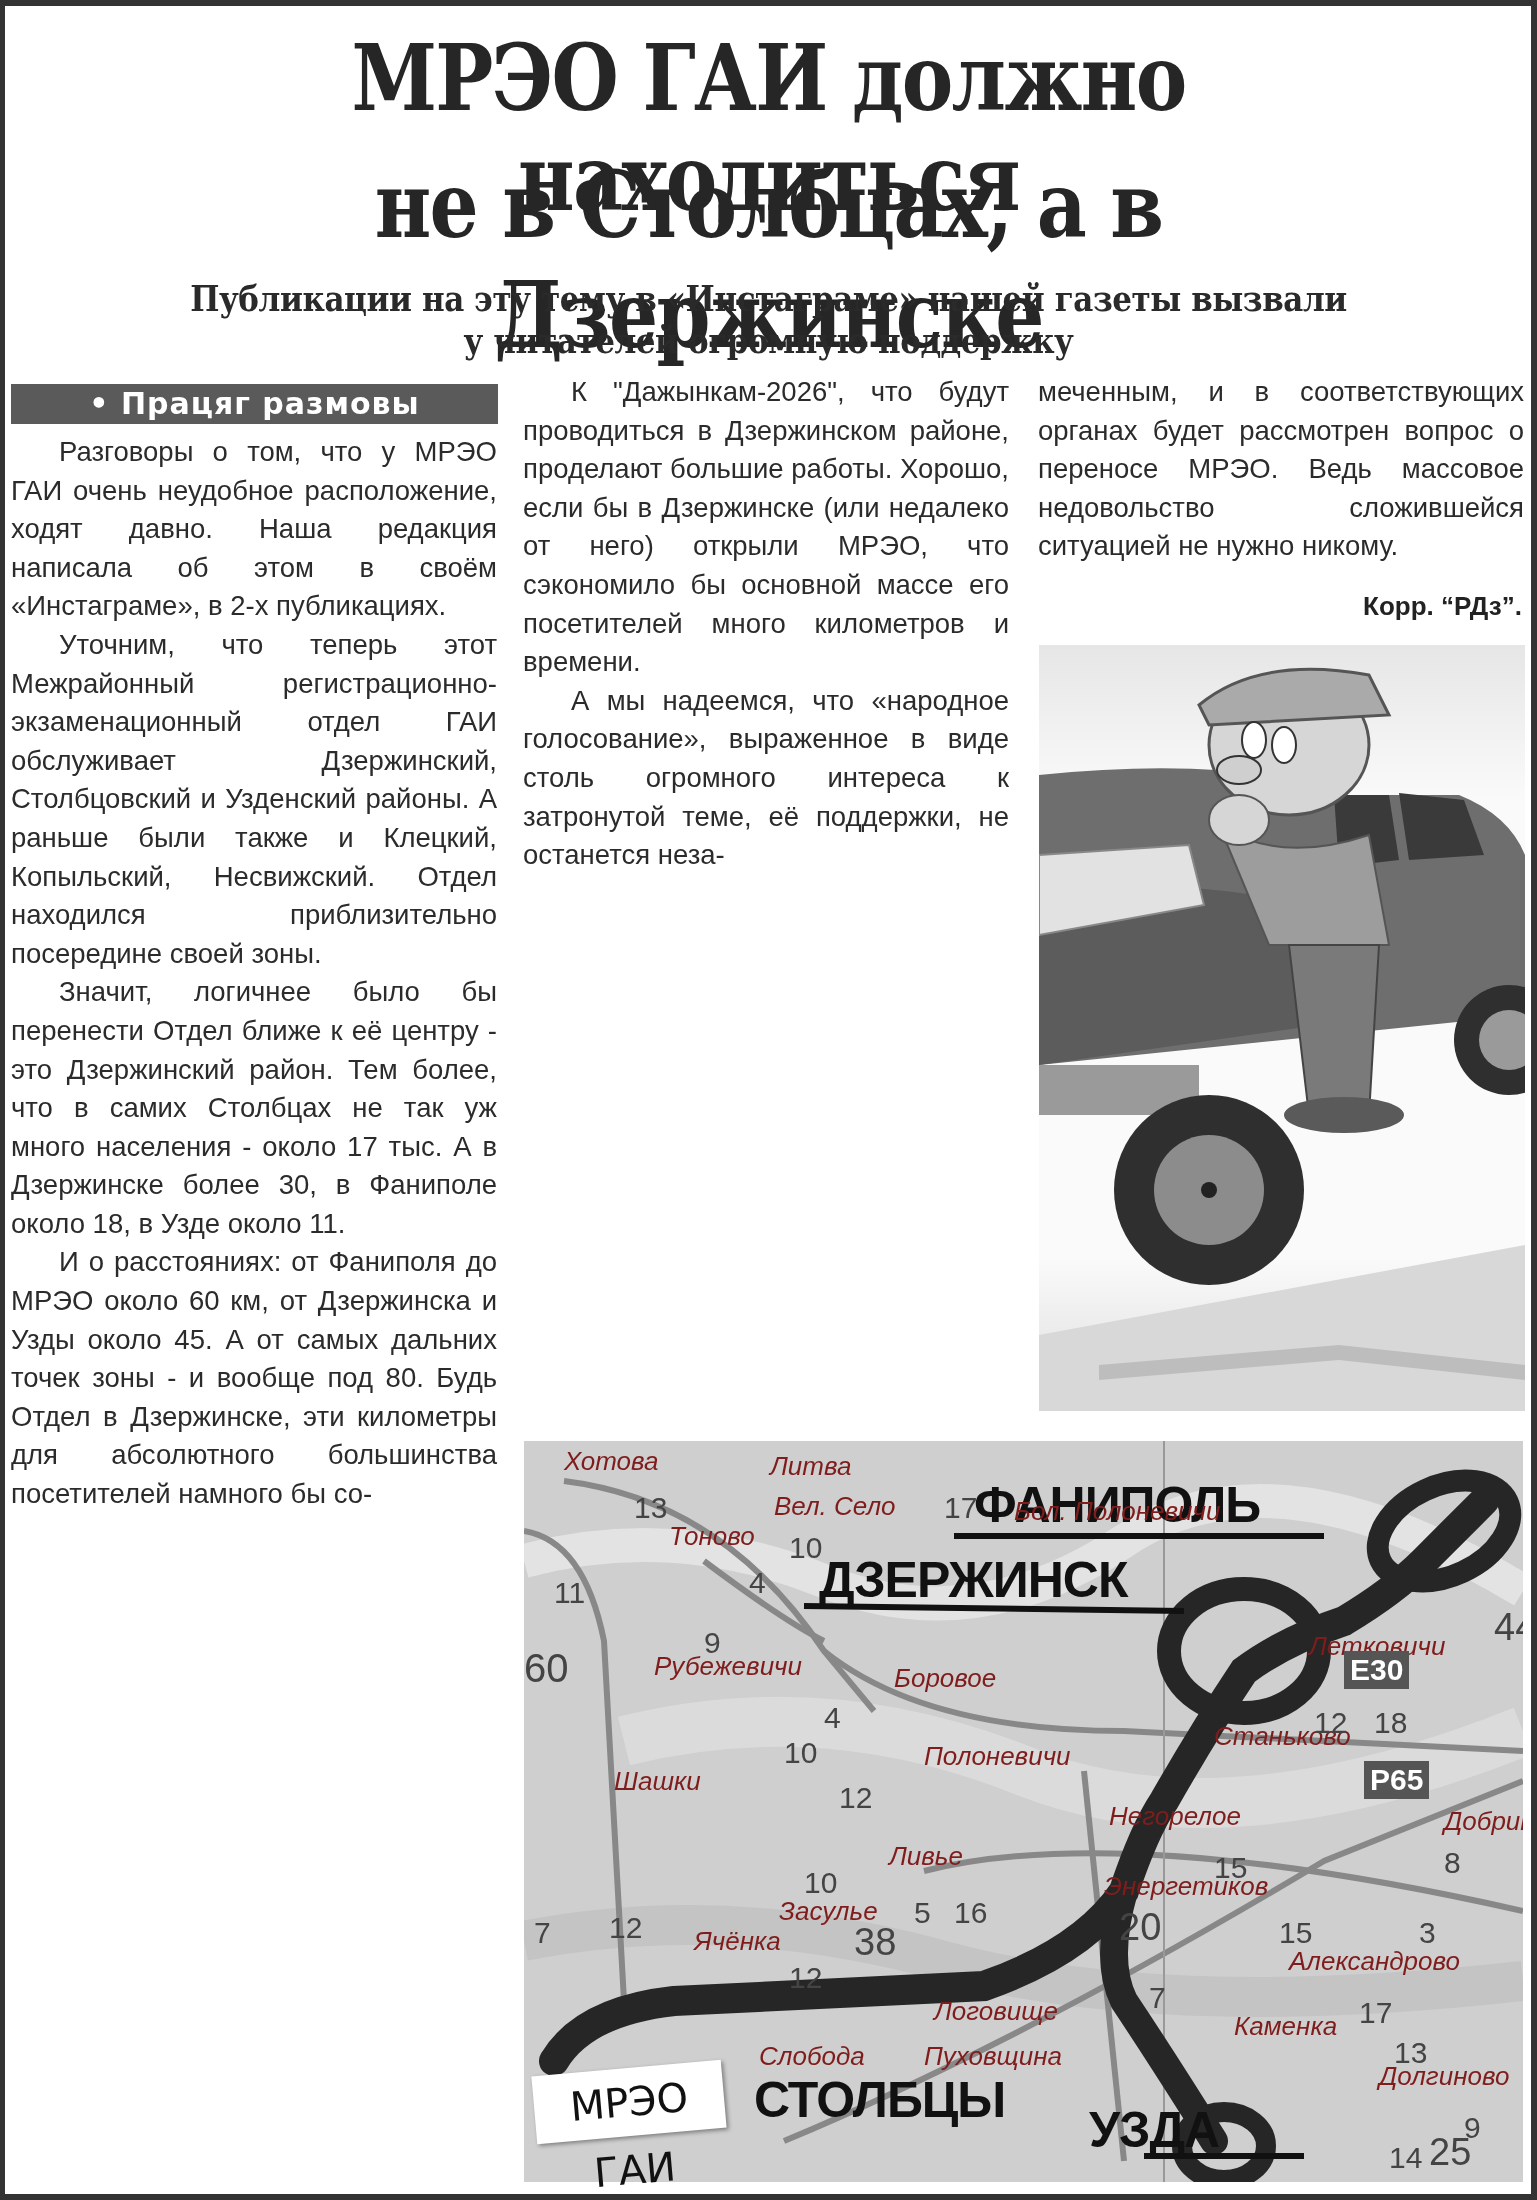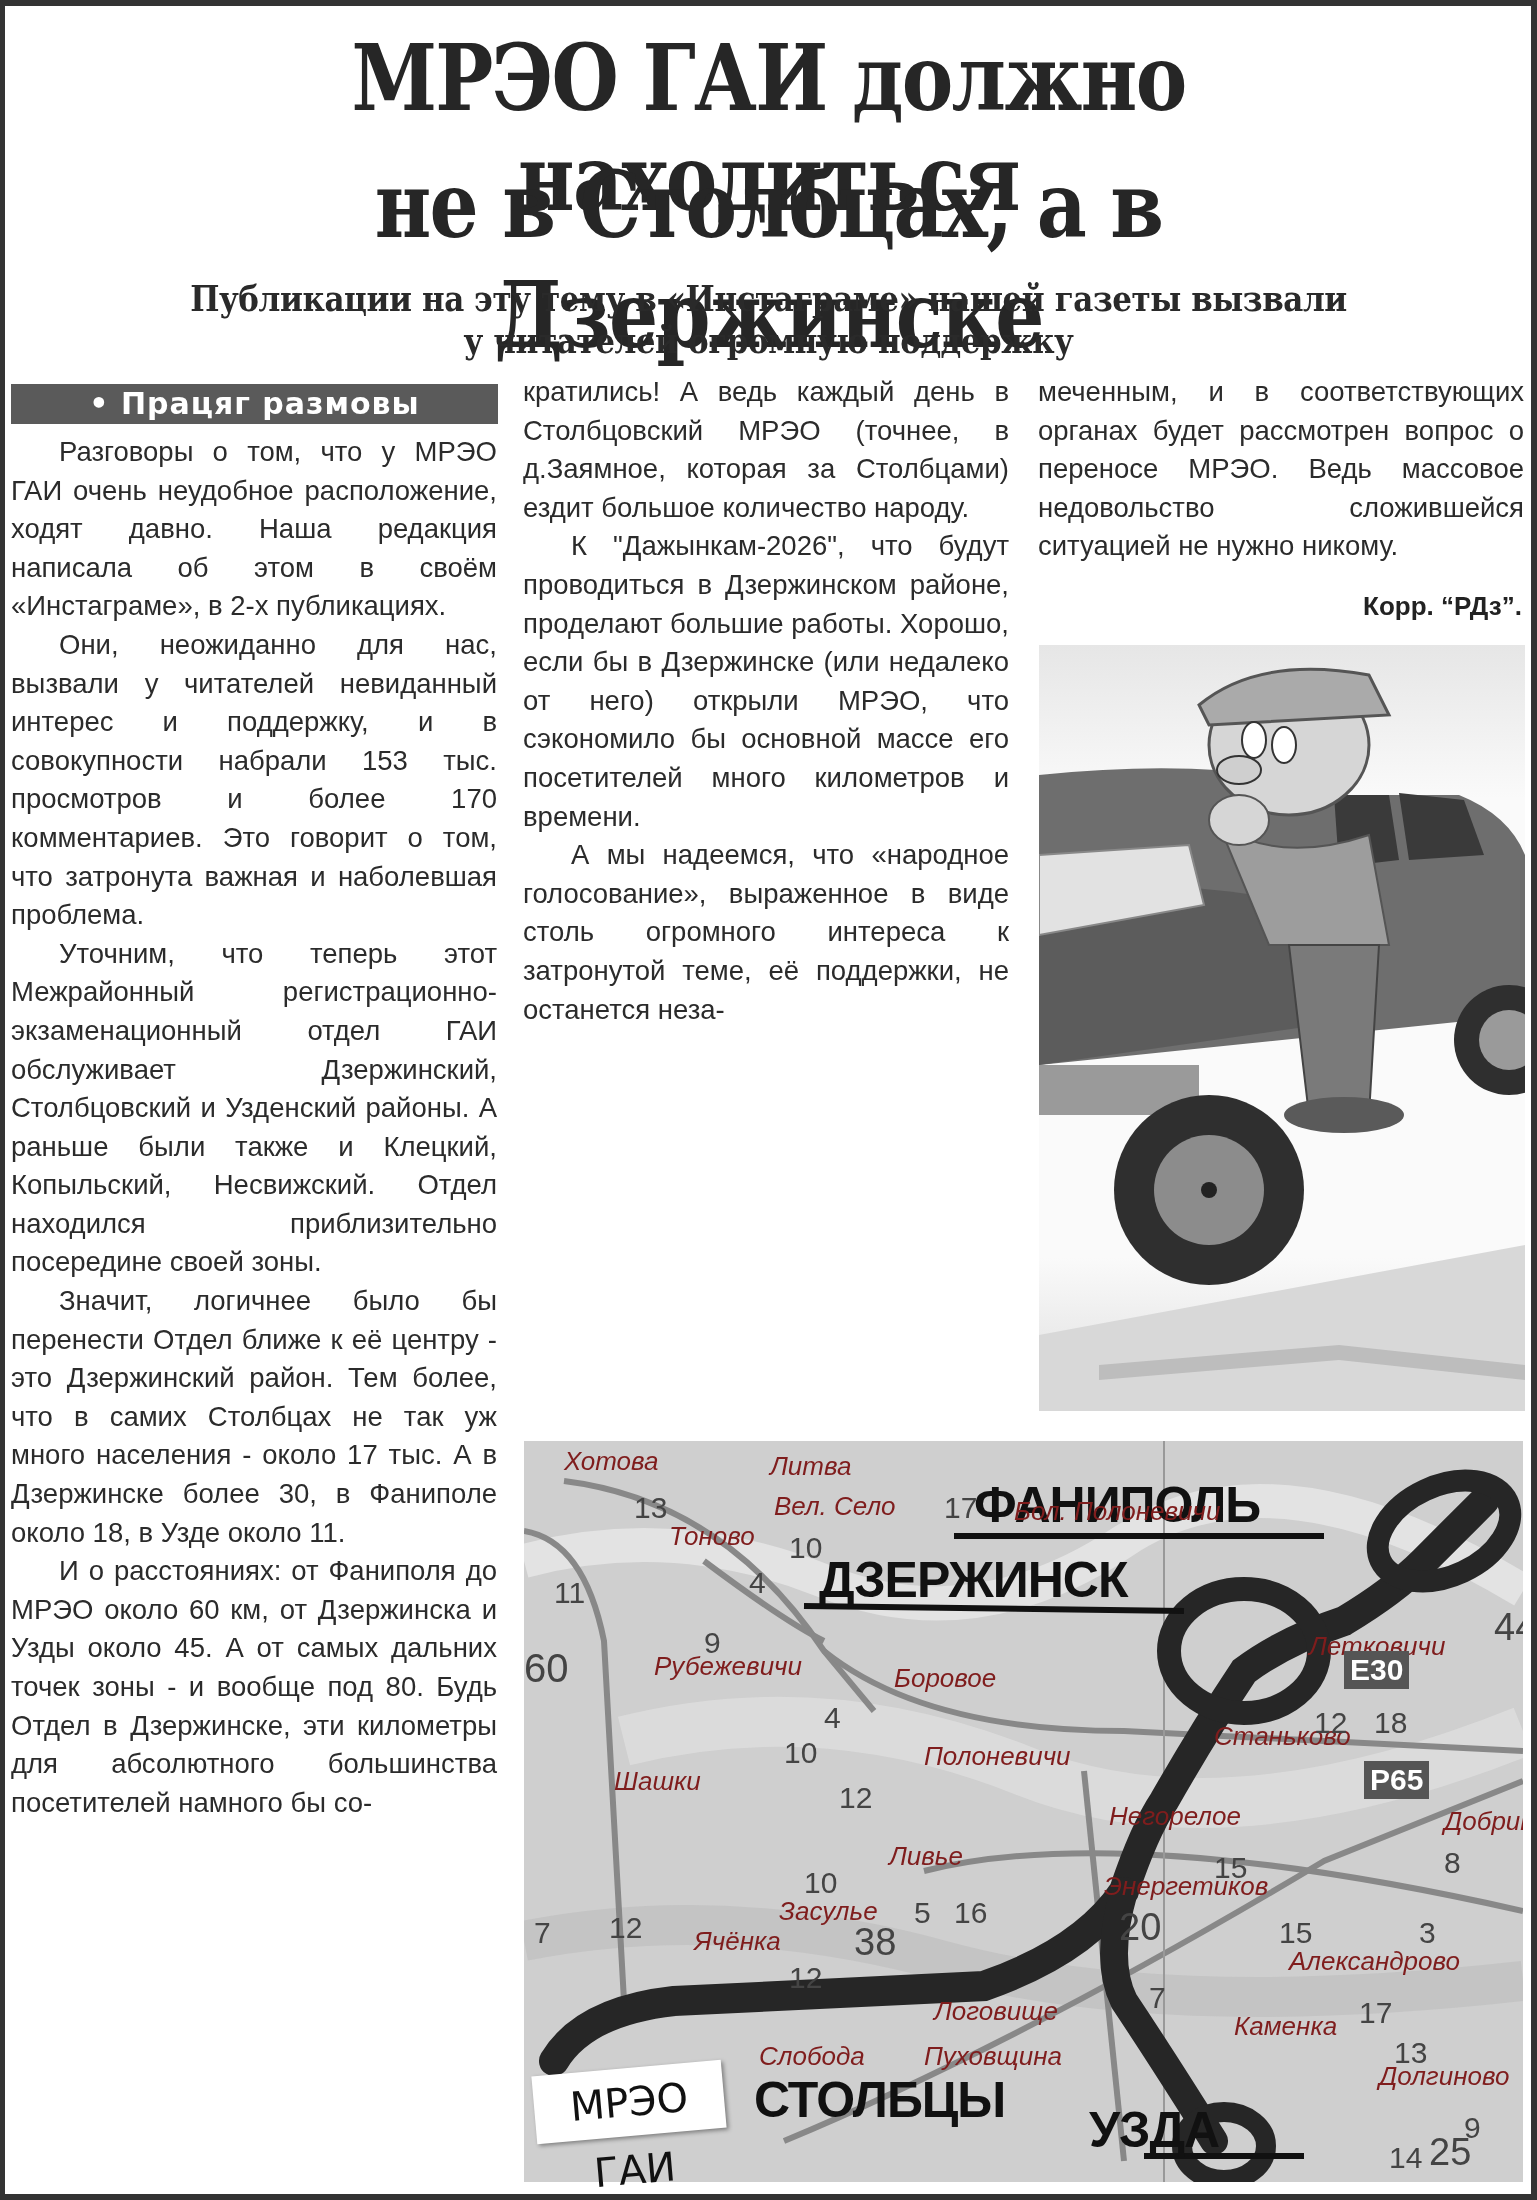--- a/index.html
+++ b/index.html
@@ -34,28 +34,26 @@
 
 <div class="headline h1">МРЭО ГАИ должно находиться</div>
 <div class="headline h2">не в Столбцах, а в Дзержинске</div>
 <div class="sub sub1">Публикации на эту тему в «Инстаграме» нашей газеты вызвали</div>
 <div class="sub sub2">у читателей огромную поддержку</div>
 
 <div class="rubric">• Працяг размовы</div>
 
 <div class="col col1">
   <p>Разговоры о том, что у МРЭО ГАИ очень неудобное расположение, ходят давно. Наша редакция написала об этом в своём «Инстаграме», в 2-х публикациях.</p>
-  <p>Они, неожиданно для нас, вызвали у читателей невиданный интерес и поддержку, и в совокупности набрали 153 тыс. просмотров и более 170 комментариев. Это говорит о том, что затронута важная и наболевшая проблема.</p>
   <p>Уточним, что теперь этот Межрайонный регистрационно-экзаменационный отдел ГАИ обслуживает Дзержинский, Столбцовский и Узденский районы. А раньше были также и Клецкий, Копыльский, Несвижский. Отдел находился приблизительно посередине своей зоны.</p>
   <p>Значит, логичнее было бы перенести Отдел ближе к её центру - это Дзержинский район. Тем более, что в самих Столбцах не так уж много населения - около 17 тыс. А в Дзержинске более 30, в Фаниполе около 18, в Узде около 11.</p>
   <p>И о расстояниях: от Фаниполя до МРЭО около 60 км, от Дзержинска и Узды около 45. А от самых дальних точек зоны - и вообще под 80. Будь Отдел в Дзержинске, эти километры для абсолютного большинства посетителей намного бы со-</p>
 </div>
 
 <div class="col col2">
-  <p class="cont">кратились! А ведь каждый день в Столбцовский МРЭО (точнее, в д.Заямное, которая за Столбцами) ездит большое количество народу.</p>
   <p>К "Дажынкам-2026", что будут проводиться в Дзержинском районе, проделают большие работы. Хорошо, если бы в Дзержинске (или недалеко от него) открыли МРЭО, что сэкономило бы основной массе его посетителей много километров и времени.</p>
   <p>А мы надеемся, что «народное голосование», выраженное в виде столь огромного интереса к затронутой теме, её поддержки, не останется неза-</p>
 </div>
 
 <div class="col col3">
   <p class="cont">меченным, и в соответствующих органах будет рассмотрен вопрос о переносе МРЭО. Ведь массовое недовольство сложившейся ситуацией не нужно никому.</p>
 </div>
 <div class="sign">Корр. “РДз”.</div>
 
 <div class="cartoon">

